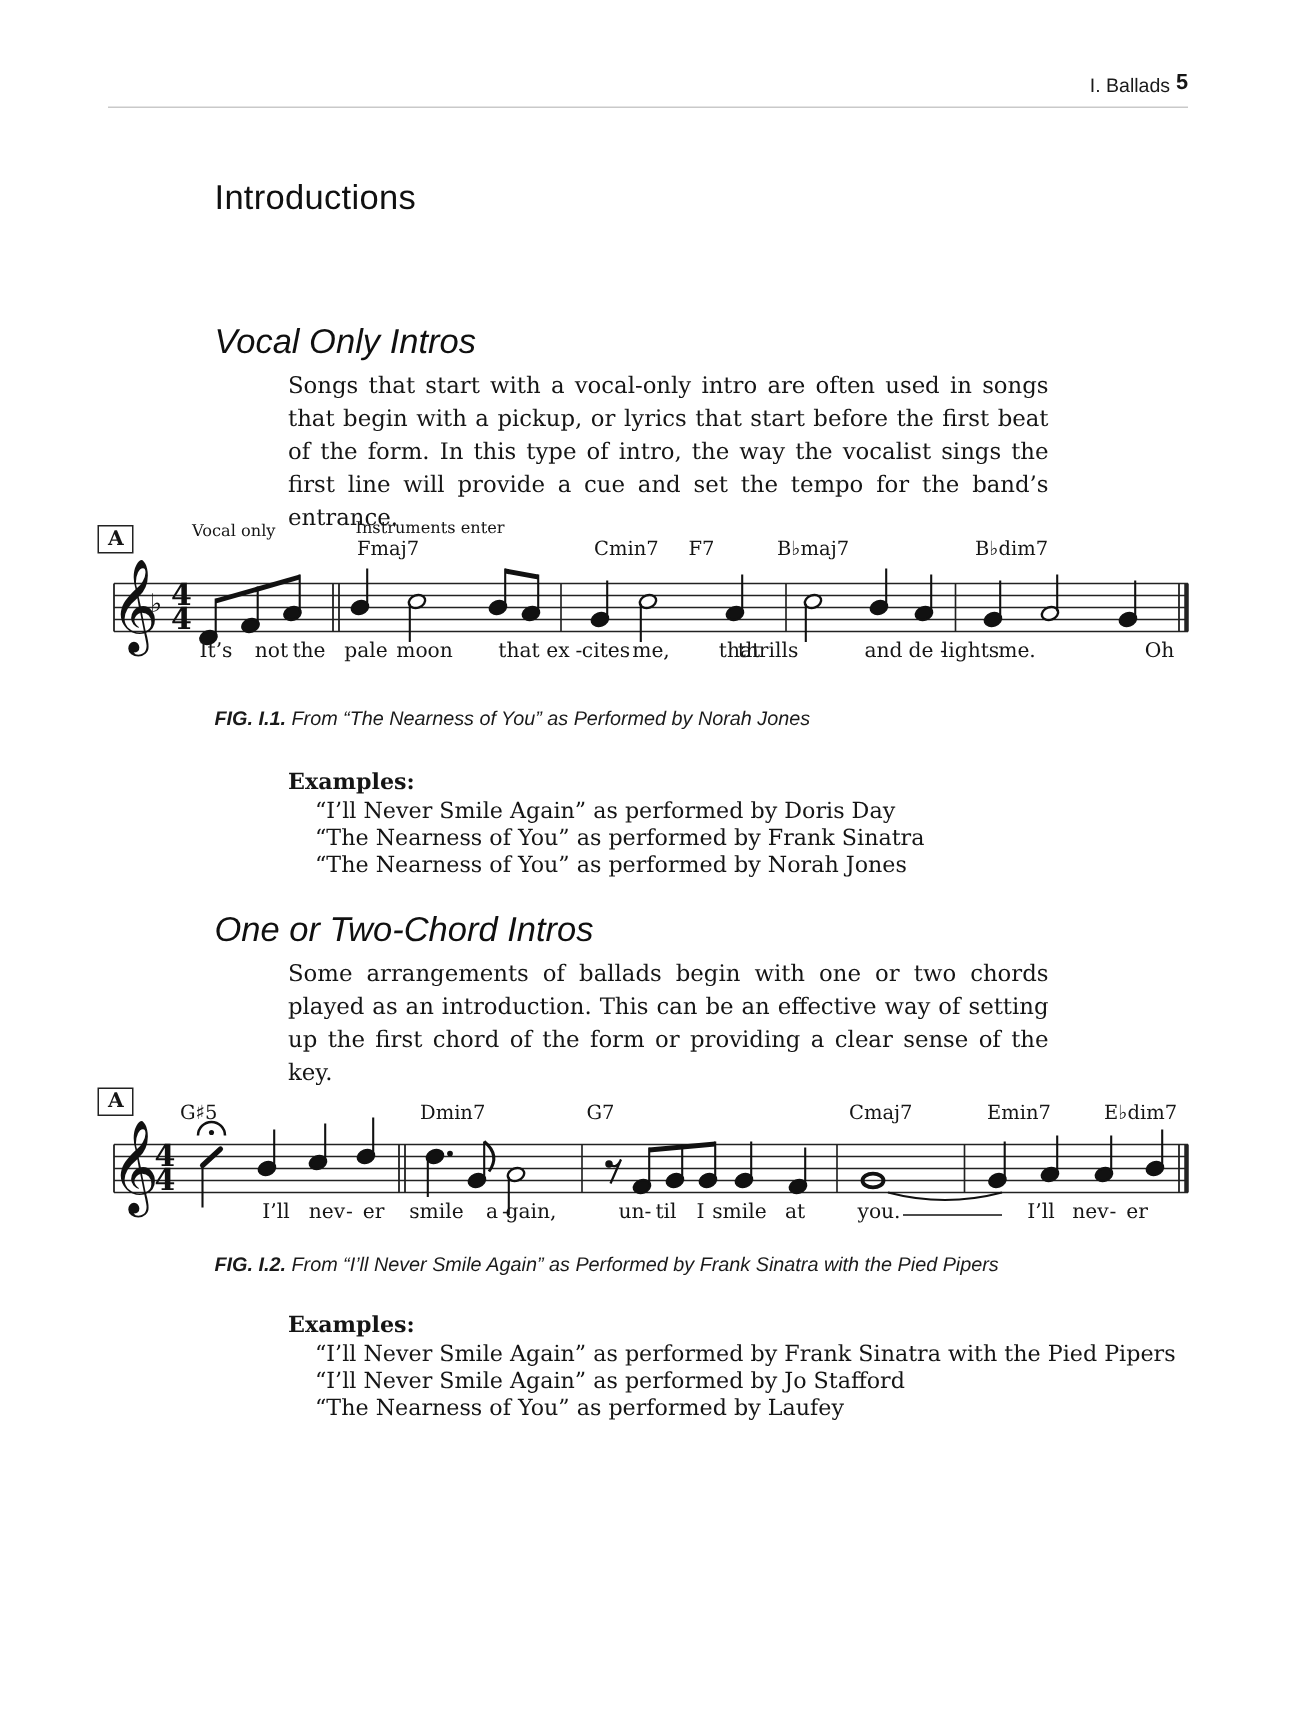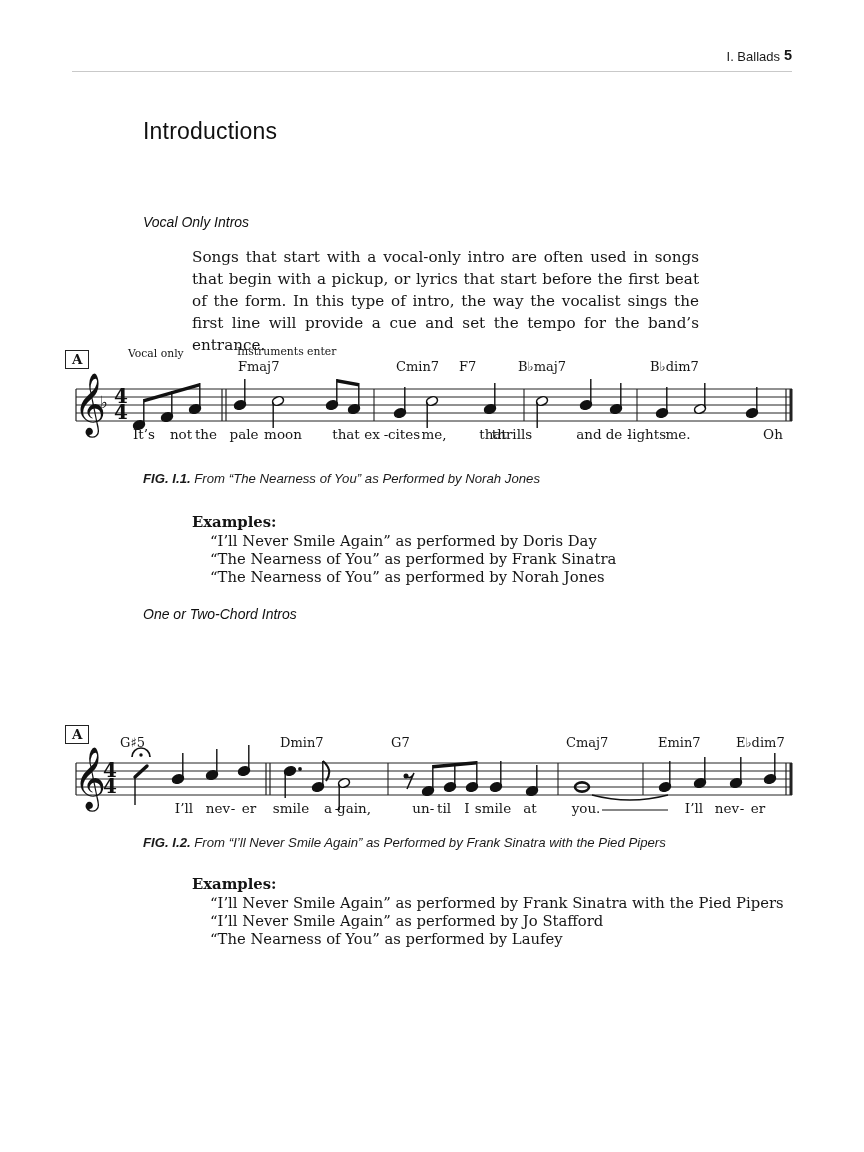--- a/index.html
+++ b/index.html
@@ -9,21 +9,21 @@
   
   .hdr{top:49px;left:72px;width:720px;display:flex;justify-content:flex-end;align-items:baseline;
        font-family:"Liberation Sans","DejaVu Sans",sans-serif;}
   .hdr .sec{font-size:13px;color:#1a1a1a;margin-right:12px;}
   .hdr .pg{font-size:14.5px;font-weight:bold;position:absolute;left:712px;top:-2px;}
   .rule{top:71px;left:72px;width:720px;height:1px;background:#c9c9c9;}
   
   .title{top:118px;left:143px;font-family:"Liberation Sans","DejaVu Sans",sans-serif;
          font-size:23px;font-weight:500;letter-spacing:.2px;color:#101010;}
   .subhead{left:143px;font-family:"Liberation Sans","DejaVu Sans",sans-serif;
-           font-size:14px;font-style:italic;font-weight:500;color:#101010;}
+           font-size:23px;font-style:italic;font-weight:500;color:#101010;}
   .body{left:192px;width:507px;font-size:15.2px;line-height:22px;text-align:justify;}
   .body.first{text-align:left;}
   
   .caption{left:143px;font-family:"Liberation Sans","DejaVu Sans",sans-serif;font-size:13.2px;color:#1a1a1a;font-style:italic;}
   .caption b{font-weight:bold;}
   
   .examples{left:192px;font-size:14.8px;line-height:18px;}
   .examples .exh{font-weight:bold;margin-bottom:1px;}
   .examples .exi{padding-left:18px;}
   
@@ -138,20 +138,21 @@
     <span>From “The Nearness of You” as Performed by Norah Jones</span>
   </div>
   <div class="abs examples" style="top:513px">
     <div class="exh">Examples:</div>
     <div class="exi">“I’ll Never Smile Again” as performed by Doris Day</div>
     <div class="exi">“The Nearness of You” as performed by  Frank Sinatra</div>
     <div class="exi">“The Nearness of You” as performed by Norah Jones</div>
   </div>
 
   <div class="abs subhead" style="top:606px">One or Two-Chord Intros</div>
+  <div class="abs body" style="top:638px">Some arrangements of ballads begin with one or two chords played as an intro­duction. This can be an effective way of setting up the first chord of the form or providing a clear sense of the key.</div>
 
   <div class="abs figure" style="top:715px">
     <div class="rehearsal" style="top:10px">A</div>
     <svg width="864" height="120" viewBox="0 0 864 120">
         <line x1="76" y1="48" x2="792" y2="48" stroke="#222" stroke-width="1"></line>
         <line x1="76" y1="56" x2="792" y2="56" stroke="#222" stroke-width="1"></line>
         <line x1="76" y1="64" x2="792" y2="64" stroke="#222" stroke-width="1"></line>
         <line x1="76" y1="72" x2="792" y2="72" stroke="#222" stroke-width="1"></line>
         <line x1="76" y1="80" x2="792" y2="80" stroke="#222" stroke-width="1"></line>
         <line x1="76" y1="48" x2="76" y2="80" stroke="#222" stroke-width="1.2"></line>

